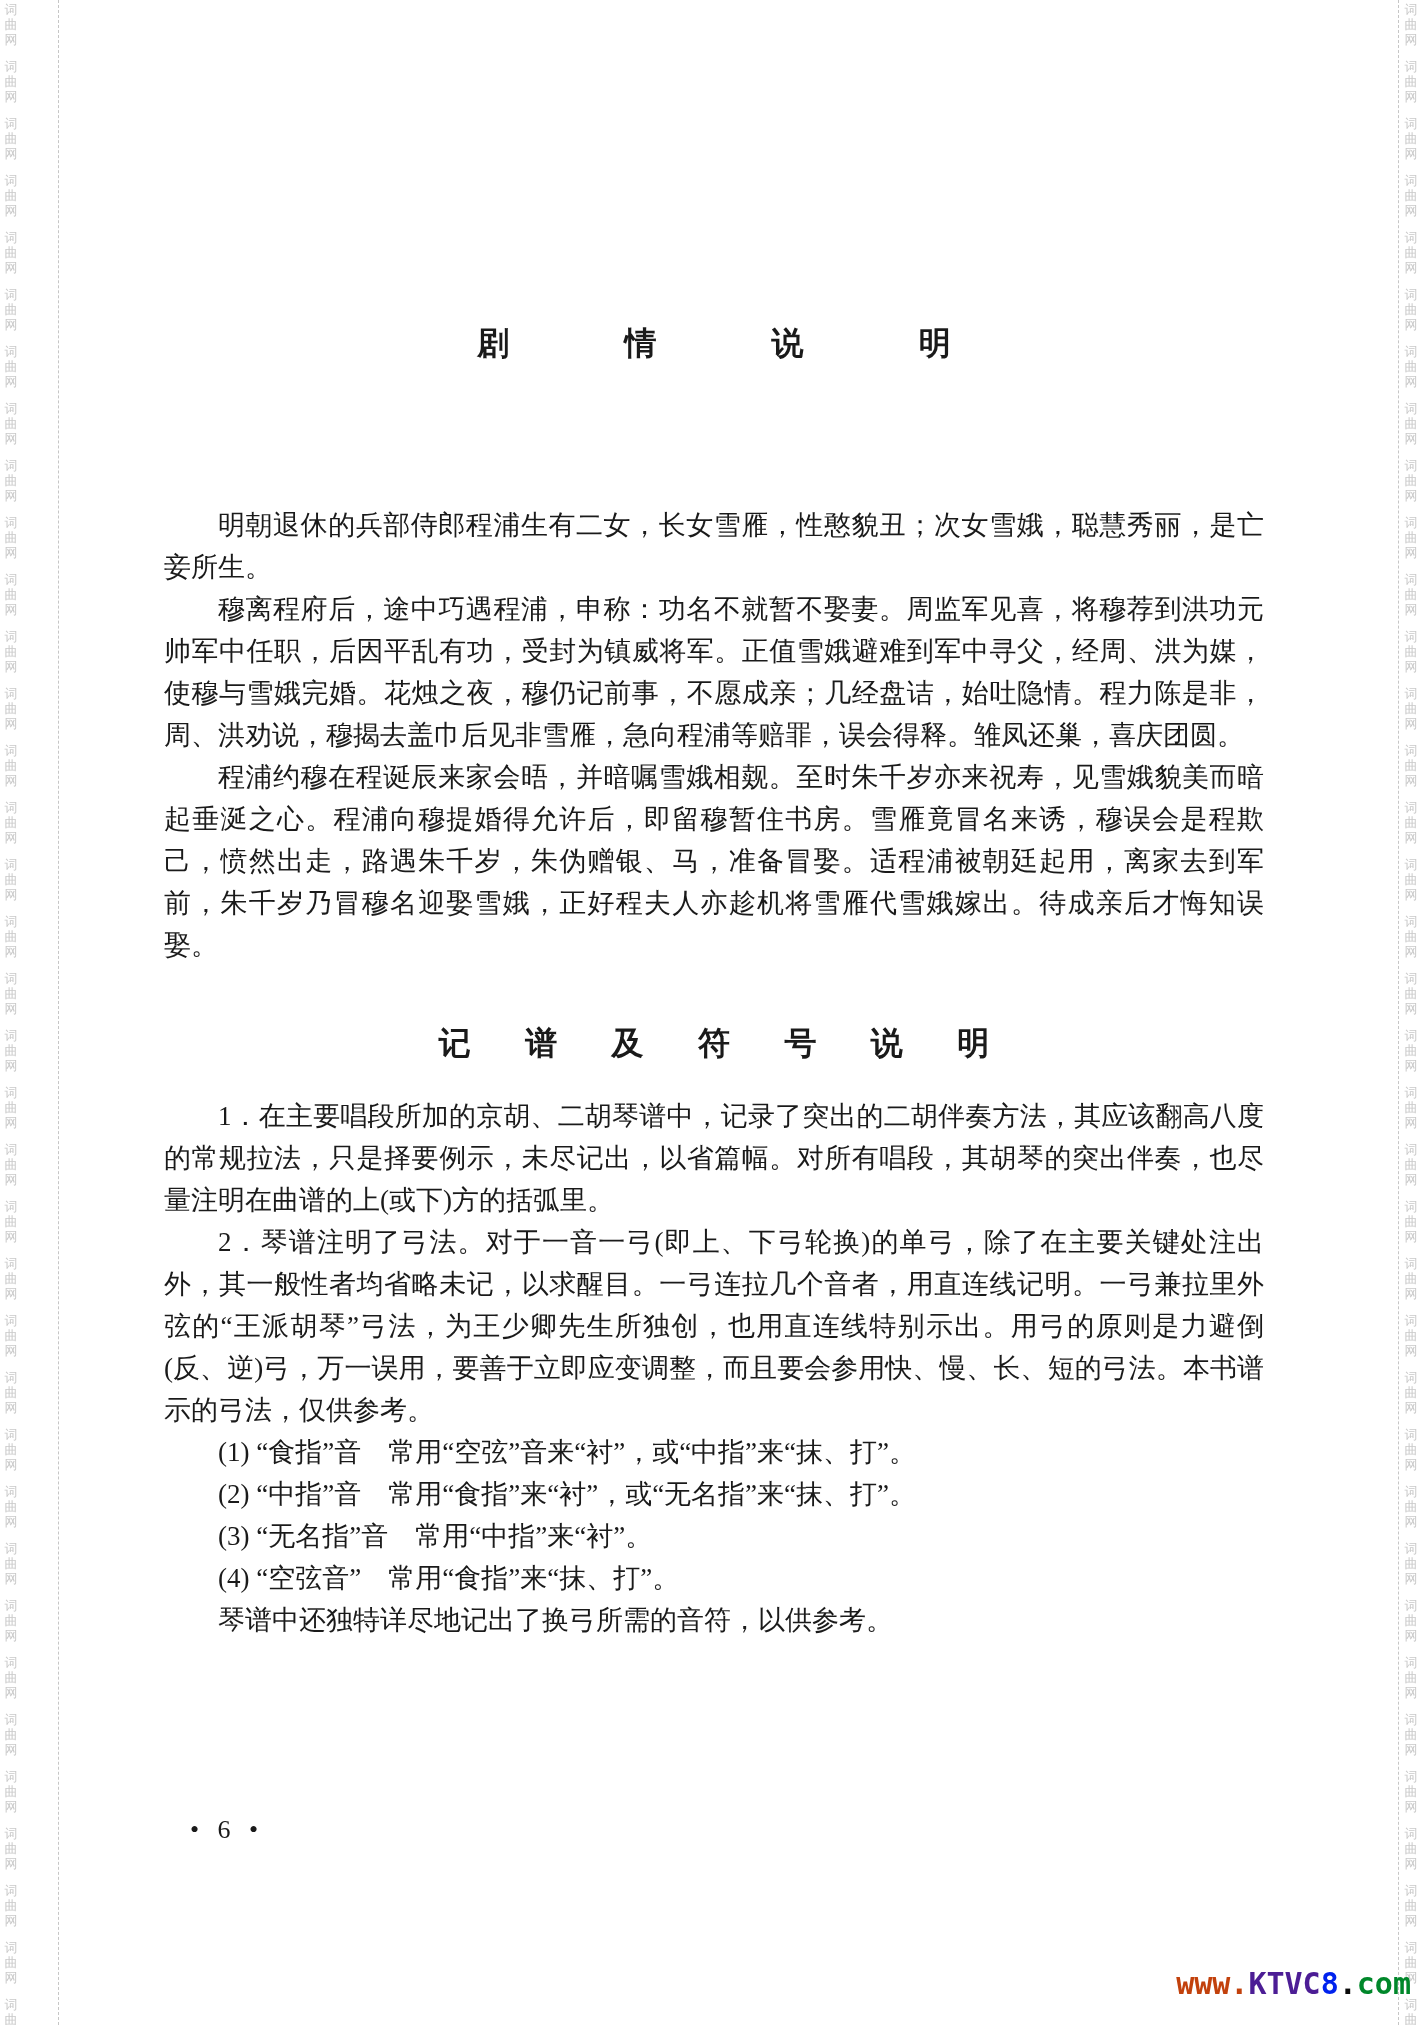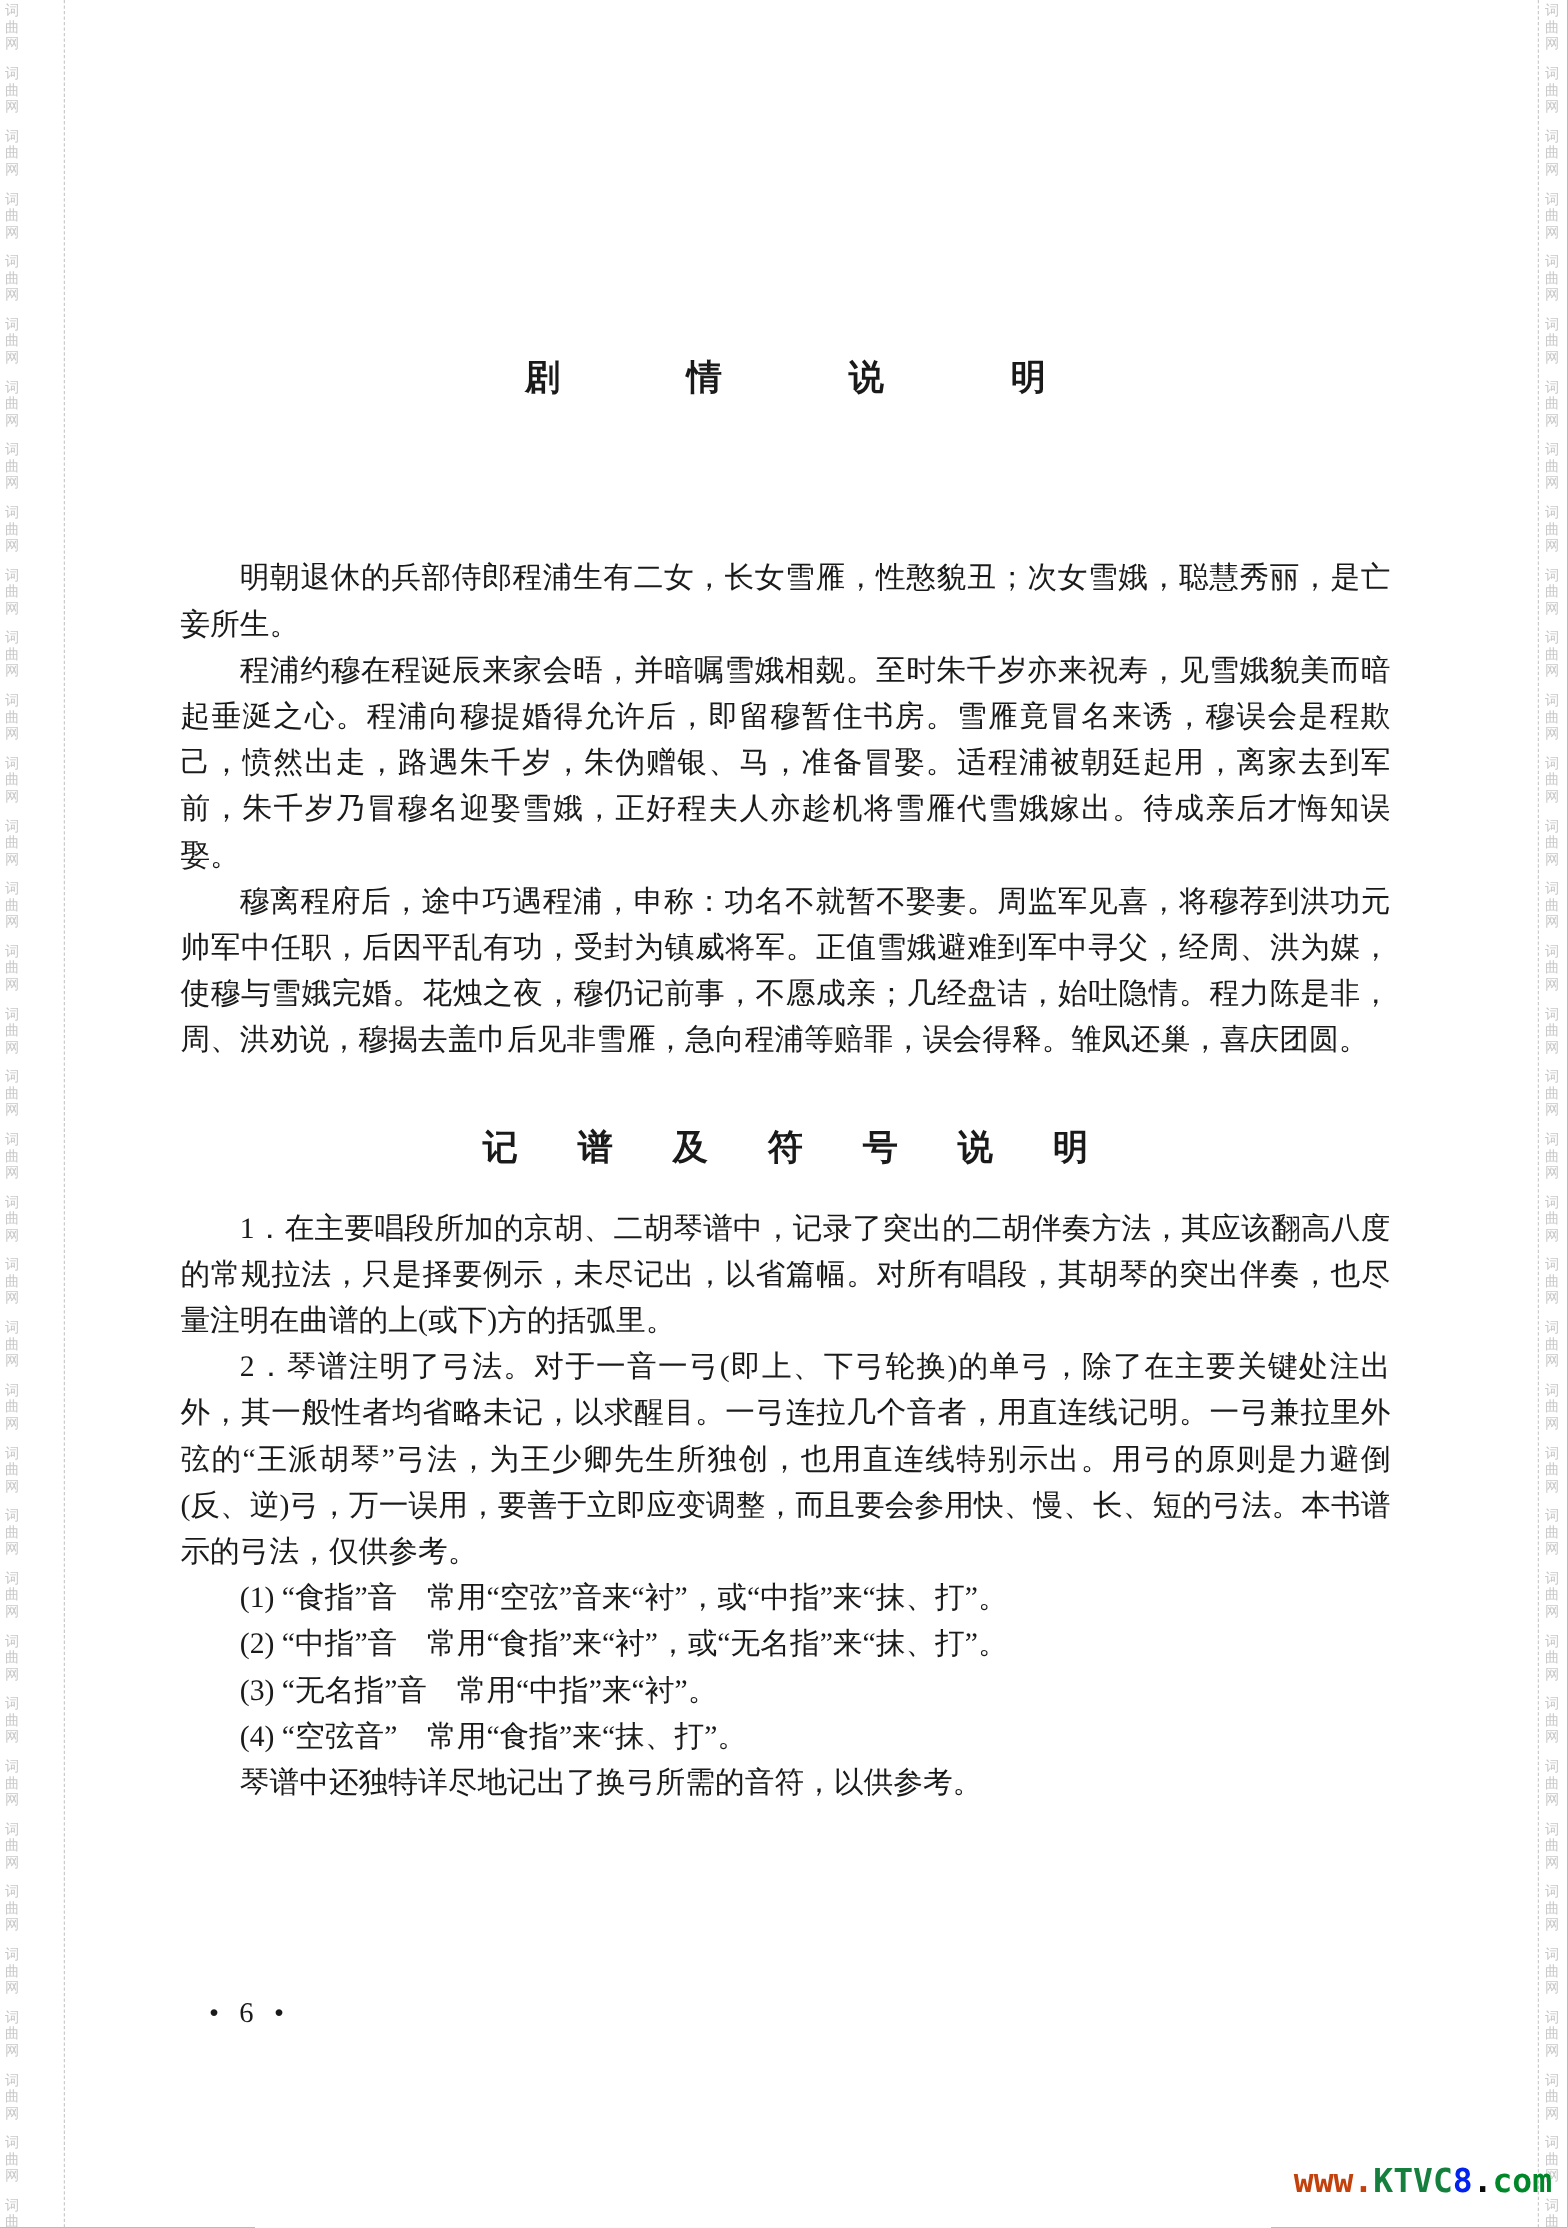--- a/index.html
+++ b/index.html
@@ -414,34 +414,34 @@
         <span>词</span>
         <span>曲</span>
       </div>
     </div>
 
   <div class="content">
 
     <h1 class="sec-title plot">剧情说明</h1>
 
     <p class="body">明朝退休的兵部侍郎程浦生有二女，长女雪雁，性憨貌丑；次女雪娥，聪慧秀丽，是亡妾所生。</p>
+    <p class="body">穆离程府后，途中巧遇程浦，申称：功名不就暂不娶妻。周监军见喜，将穆荐到洪功元帅军中任职，后因平乱有功，受封为镇威将军。正值雪娥避难到军中寻父，经周、洪为媒，使穆与雪娥完婚。花烛之夜，穆仍记前事，不愿成亲；几经盘诘，始吐隐情。程力陈是非，周、洪劝说，穆揭去盖巾后见非雪雁，急向程浦等赔罪，误会得释。雏凤还巢，喜庆团圆。</p>
     <p class="body">程浦约穆在程诞辰来家会晤，并暗嘱雪娥相觌。至时朱千岁亦来祝寿，见雪娥貌美而暗起垂涎之心。程浦向穆提婚得允许后，即留穆暂住书房。雪雁竟冒名来诱，穆误会是程欺己，愤然出走，路遇朱千岁，朱伪赠银、马，准备冒娶。适程浦被朝廷起用，离家去到军前，朱千岁乃冒穆名迎娶雪娥，正好程夫人亦趁机将雪雁代雪娥嫁出。待成亲后才悔知误娶。</p>
-    <p class="body">穆离程府后，途中巧遇程浦，申称：功名不就暂不娶妻。周监军见喜，将穆荐到洪功元帅军中任职，后因平乱有功，受封为镇威将军。正值雪娥避难到军中寻父，经周、洪为媒，使穆与雪娥完婚。花烛之夜，穆仍记前事，不愿成亲；几经盘诘，始吐隐情。程力陈是非，周、洪劝说，穆揭去盖巾后见非雪雁，急向程浦等赔罪，误会得释。雏凤还巢，喜庆团圆。</p>
 
     <h2 class="sec-title notation">记谱及符号说明</h2>
 
     <p class="body">1．在主要唱段所加的京胡、二胡琴谱中，记录了突出的二胡伴奏方法，其应该翻高八度的常规拉法，只是择要例示，未尽记出，以省篇幅。对所有唱段，其胡琴的突出伴奏，也尽量注明在曲谱的上(或下)方的括弧里。</p>
     <p class="body">2．琴谱注明了弓法。对于一音一弓(即上、下弓轮换)的单弓，除了在主要关键处注出外，其一般性者均省略未记，以求醒目。一弓连拉几个音者，用直连线记明。一弓兼拉里外弦的“王派胡琴”弓法，为王少卿先生所独创，也用直连线特别示出。用弓的原则是力避倒(反、逆)弓，万一误用，要善于立即应变调整，而且要会参用快、慢、长、短的弓法。本书谱示的弓法，仅供参考。</p>
 
     <p class="body">(1) “食指”音　常用“空弦”音来“衬”，或“中指”来“抹、打”。</p>
     <p class="body">(2) “中指”音　常用“食指”来“衬”，或“无名指”来“抹、打”。</p>
     <p class="body">(3) “无名指”音　常用“中指”来“衬”。</p>
     <p class="body">(4) “空弦音”　常用“食指”来“抹、打”。</p>
 
     <p class="body">琴谱中还独特详尽地记出了换弓所需的音符，以供参考。</p>
 
   </div>
 
   <div class="page-num">• 6 •</div>
 
-  <div class="site-wm" id="site-wm"><span style="color: #c2410c;">www.</span><span style="color: #15803d;">KTVC</span><span style="color: rgb(0, 34, 238);">8</span><span style="color: rgb(10, 10, 10);">.</span><span style="color: rgb(0, 135, 42);">com</span></div>
+  <div class="site-wm" id="site-wm"><span style="color: #c2410c;">www.</span><span style="color: #4c1d95;">KTVC</span><span style="color: rgb(0, 34, 238);">8</span><span style="color: rgb(10, 10, 10);">.</span><span style="color: rgb(0, 135, 42);">com</span></div>
 
 </div>
 
 </body></html>

